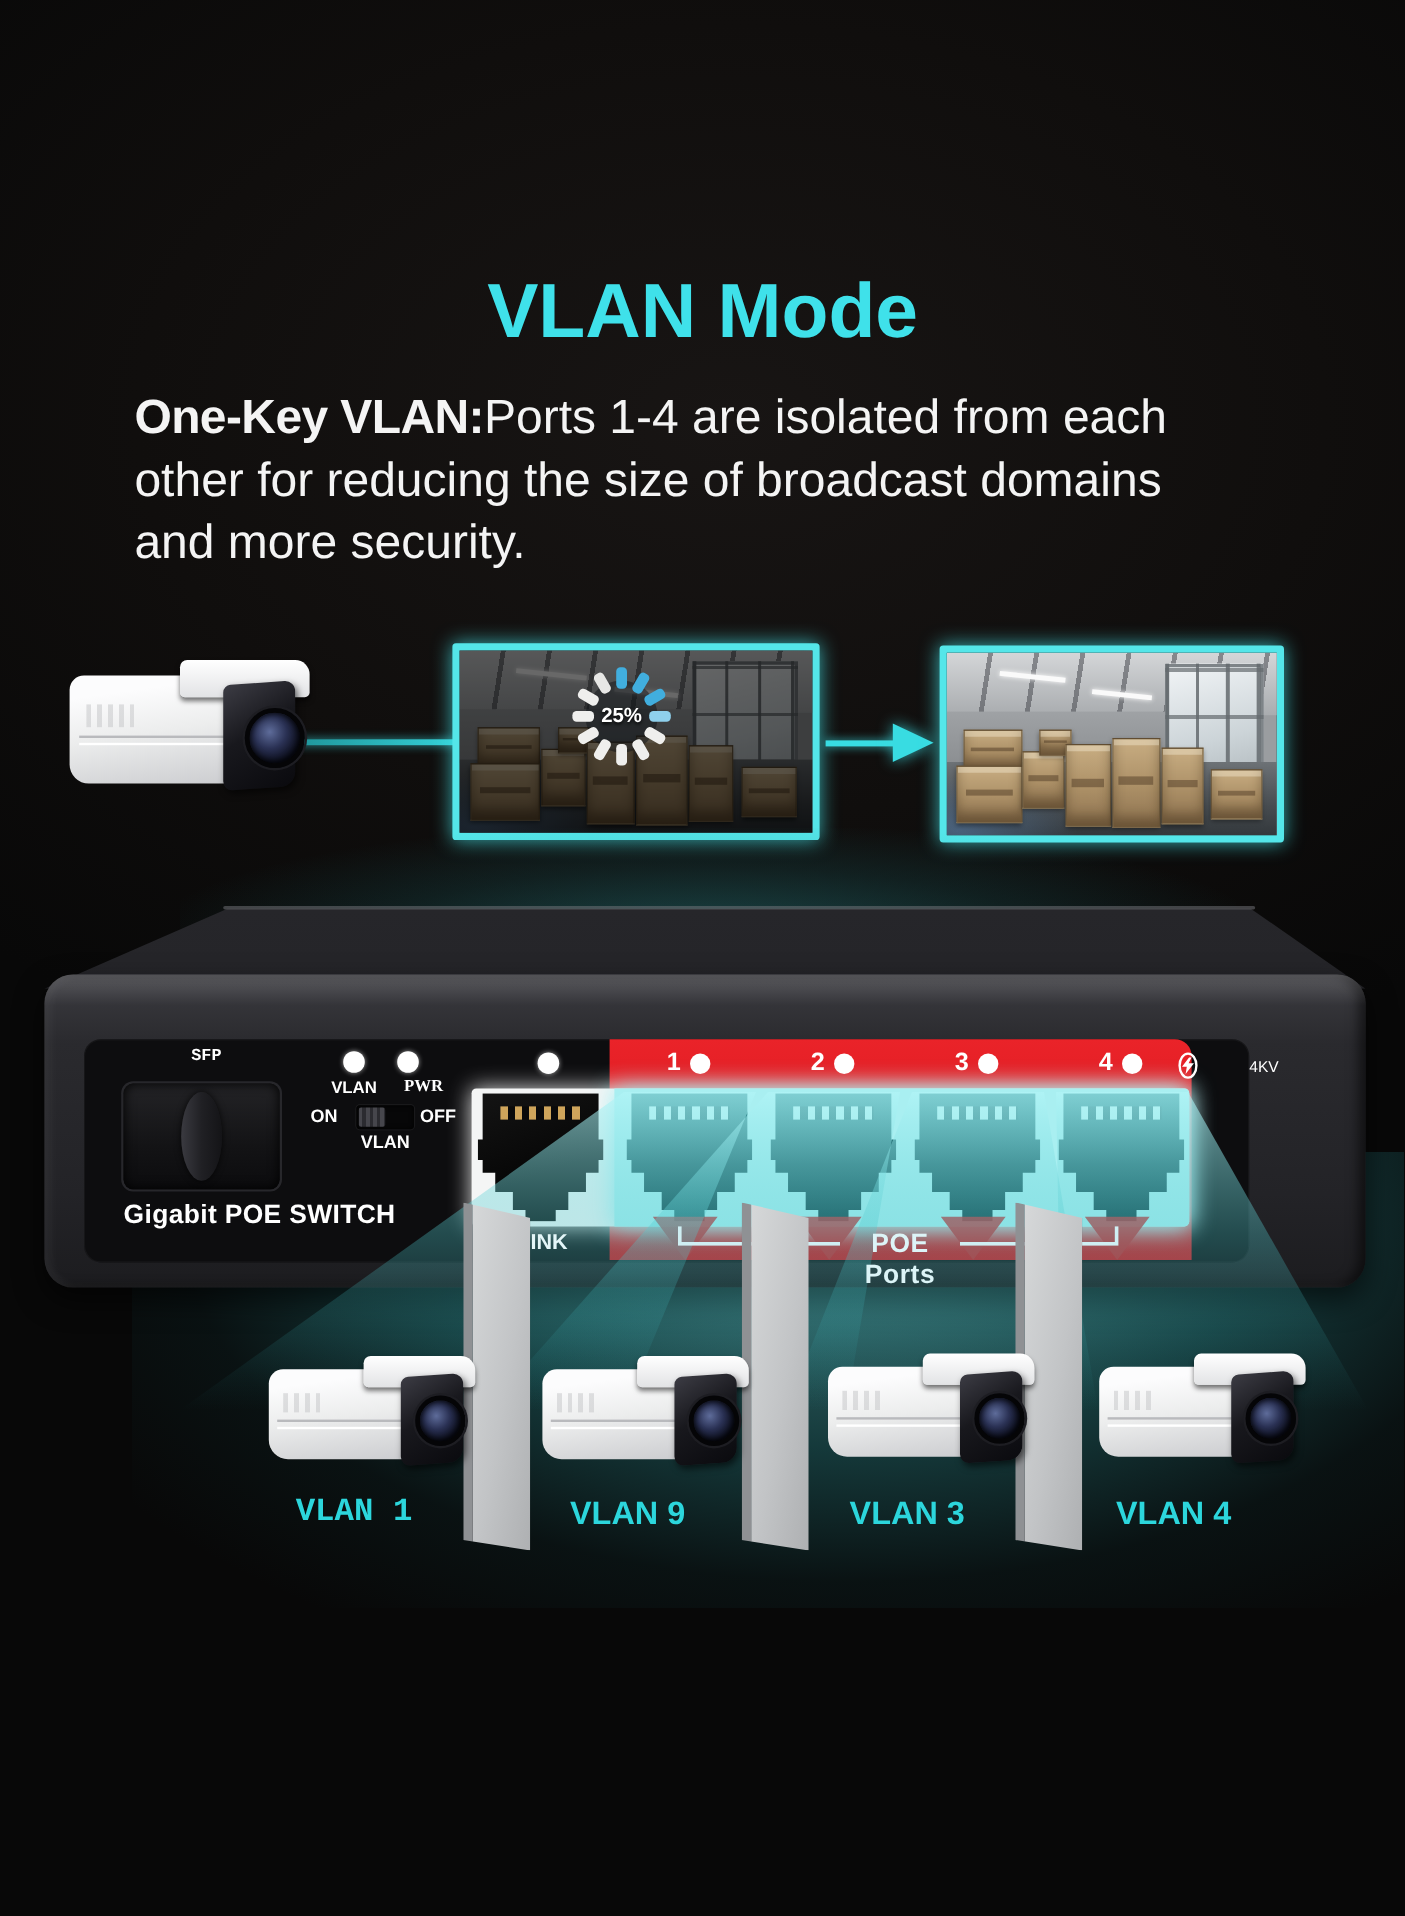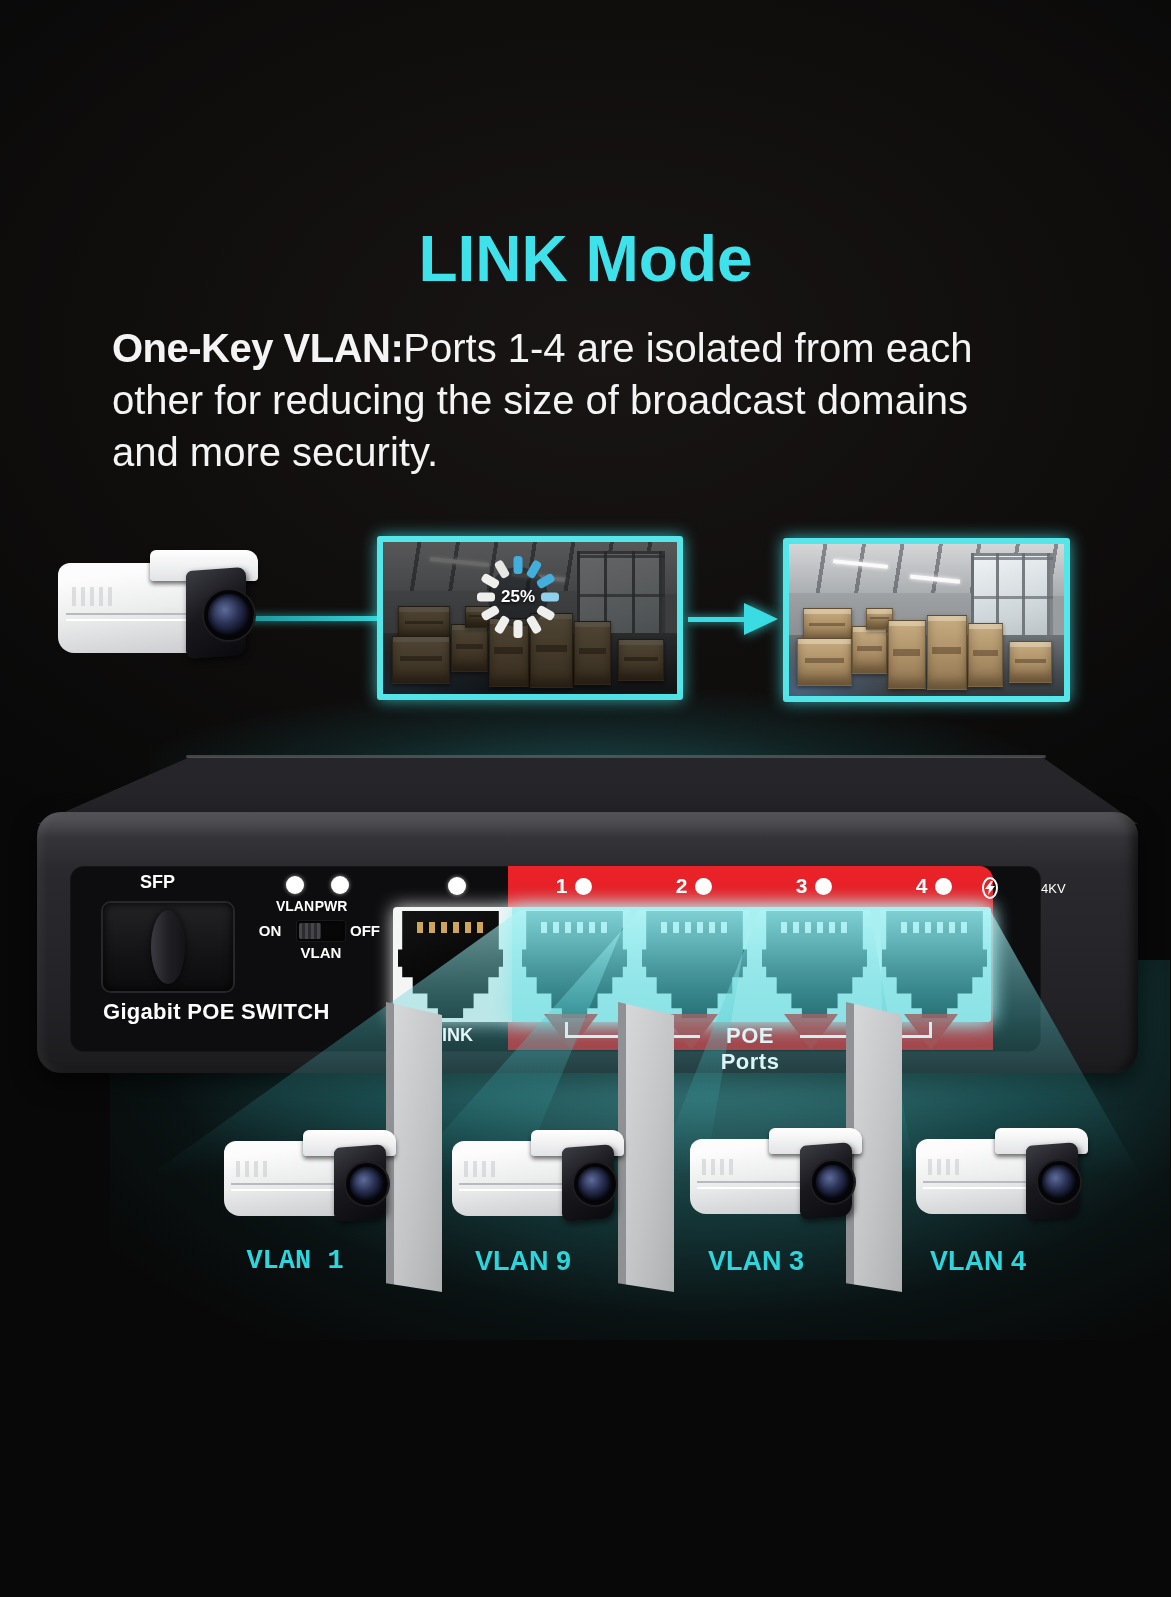--- a/index.html
+++ b/index.html
@@ -106,31 +106,31 @@
   .port-num{top:874px;width:60px;height:24px;display:flex;align-items:center;justify-content:center;gap:8px;
     color:#fff;font-size:21px;font-weight:700;}
   .port-num .dot{width:17px;height:17px;border-radius:50%;background:#fff;}
   .pn1{left:544px;} .pn2{left:664px;} .pn3{left:784px;} .pn4{left:904px;}
 
   .led{border-radius:50%;background:#fff;box-shadow:0 0 4px rgba(255,255,255,.6);}
   .led-vlan{left:286px;top:876px;width:18px;height:18px;}
   .led-pwr{left:331px;top:876px;width:18px;height:18px;}
   .led-link{left:448px;top:877px;width:18px;height:18px;}
   .led-label{top:898px;width:60px;text-align:center;color:#fff;font-size:14px;font-weight:700;}
-  .ll-vlan{left:265px;} .ll-pwr{left:301px;}
+  .ll-vlan{left:265px;} .ll-pwr{left:323px;font-family:Liberation Serif, serif;}
 
   .toggle-track{left:297px;top:921px;width:48px;height:20px;background:#070708;border-radius:3px;
     box-shadow:inset 0 0 4px #000, 0 0 0 1px rgba(255,255,255,.05);}
   .toggle-knob{position:absolute;left:2px;top:2px;width:22px;height:16px;border-radius:2px;
     background:repeating-linear-gradient(90deg,#46464c 0 3px,#2b2b30 3px 6px);}
   .toggle-on{left:248px;top:922px;width:44px;text-align:center;color:#fff;font-size:15px;font-weight:700;}
   .toggle-off{left:350px;top:922px;width:50px;color:#fff;font-size:15px;font-weight:700;}
   .toggle-name{left:290px;top:944px;width:62px;text-align:center;color:#fff;font-size:15px;font-weight:700;}
 
-  .sfp-label{left:140px;top:872px;width:64px;text-align:left;color:#fff;font-size:18px;font-weight:700;}
+  .sfp-label{left:140px;top:872px;width:64px;text-align:center;color:#fff;font-size:14px;font-weight:700;font-family:Liberation Mono, monospace;}
   .sfp-slot{left:103px;top:903px;width:130px;height:88px;border-radius:8px;
     background:linear-gradient(180deg,#232326 0%,#131315 60%,#0c0c0e 100%);
     box-shadow:inset 0 0 10px #000, 0 0 0 2px rgba(90,90,96,.35);}
   .sfp-pill{position:absolute;left:48px;top:7px;width:34px;height:74px;border-radius:50%;
     background:linear-gradient(90deg,#3a3a40 0%,#202024 50%,#141417 100%);box-shadow:0 0 6px rgba(0,0,0,.8);}
   .device-label{left:103px;top:999px;width:260px;color:#fff;font-size:22px;font-weight:700;letter-spacing:.3px;}
 
   .surge{left:982px;top:876px;width:80px;height:24px;display:flex;align-items:center;gap:2px;color:#fff;}
   .surge .ring{width:22px;height:22px;border:2px solid #fff;border-radius:50%;box-sizing:border-box;
     display:flex;align-items:center;justify-content:center;}
@@ -181,21 +181,21 @@
   .cam3{left:690px;top:1128px;} .cam4{left:916px;top:1128px;}
 
   .vlan-label{top:1246px;width:160px;text-align:center;color:#2cd6dc;font-size:27px;font-weight:700;z-index:7;}
   .vl1{left:215px;font-family:Liberation Mono, monospace;} .vl2{left:443px;} .vl3{left:676px;} .vl4{left:898px;}
 </style>
 </head>
 <body>
 
 <div id="stage">
 
-  <div class="abs title">LINK Mode</div>
+  <div class="abs title">VLAN Mode</div>
   <div class="abs desc"><b>One-Key VLAN:</b><span>Ports 1-4 are isolated from each
 other for reducing the size of broadcast domains
 and more security.</span></div>
 
   <div class="abs flow-line"></div>
 
   <div class="abs cam cam-lg">
     <div class="hood"></div>
     <div class="body"></div>
     <div class="marks"></div>

